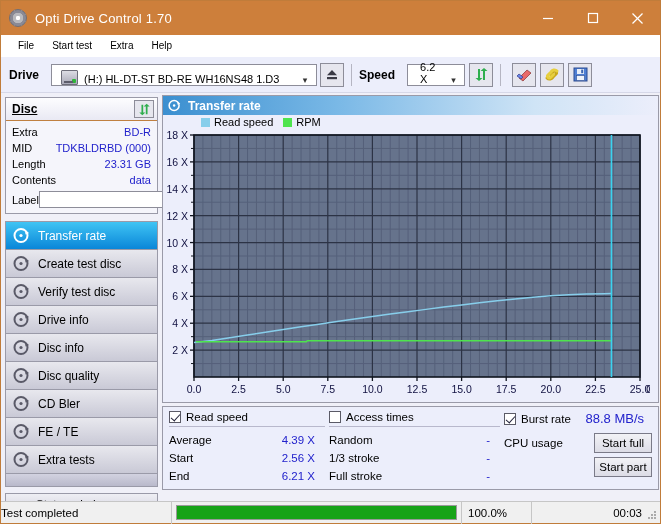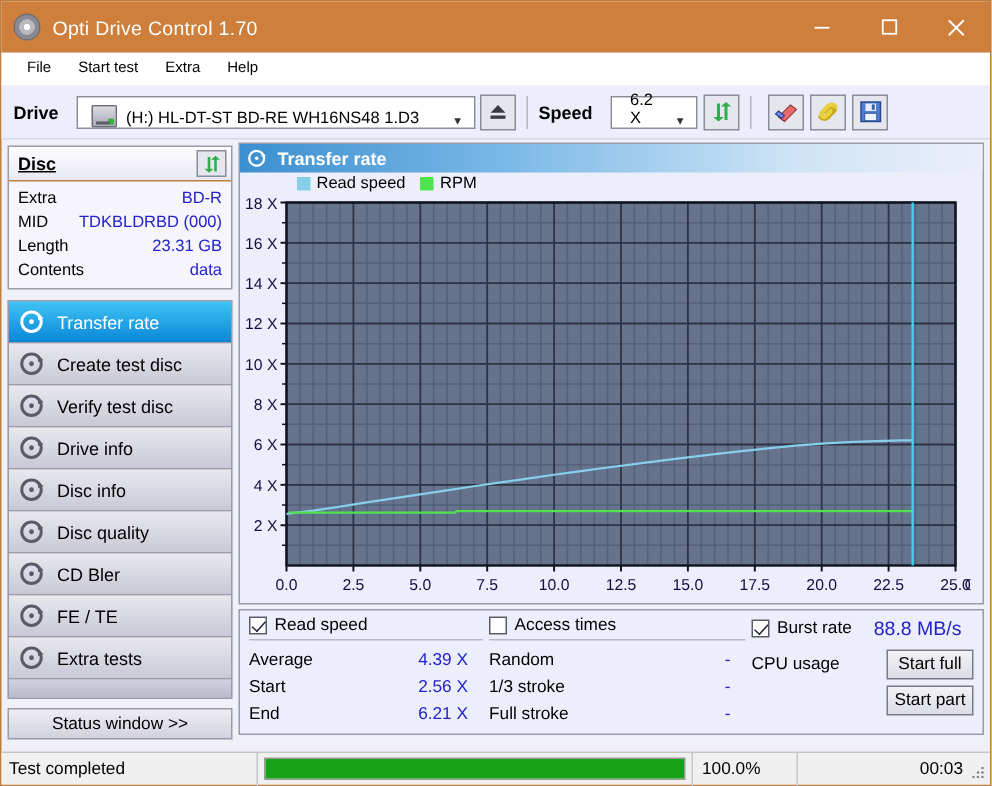--- a/index.html
+++ b/index.html
@@ -186,21 +186,21 @@
     border:1px solid #7a7a88; display:flex; align-items:center; justify-content:center;
     font-size:11.5px; margin-bottom:4px;
   }
 
   
   .statusbar {
     position:absolute; left:0; bottom:0; width:100%; height:22px;
     background:#f0f0f0; border-top:1px solid #c6c6c6;
     display:flex; align-items:center; font-size:11.5px;
   }
-  .sb-text { width:170px; padding-left:5px; }
+  .sb-text { width:170px; }
   .sb-cell { border-left:1px solid #c6c6c6; height:22px; display:flex; align-items:center; }
   .sb-prog { width:290px; padding:0 4px; }
   .prog-outer { flex:1; height:15px; border:1px solid #9a9a9a; background:#fff; }
   .prog-inner { height:100%; background:#17a317; }
   .sb-pct { width:70px; justify-content:flex-start; padding-left:6px; }
   .sb-time { flex:1; justify-content:flex-end; padding-right:18px;text-align:right; }
   .grip { position:absolute; right:3px; bottom:3px; width:10px; height:10px; }
 </style>
 </head>
 <body>
@@ -317,20 +317,31 @@
             <span class="k">MID</span>
             <span class="v">TDKBLDRBD (000)</span>
           </div>
           <div class="drow">
             <span class="k">Length</span>
             <span class="v">23.31 GB</span>
           </div>
           <div class="drow">
             <span class="k">Contents</span>
             <span class="v">data</span>
+          </div>
+          <div class="label-row">
+            <span class="k">Label</span>
+            <input class="label-input" type="text" value="" placeholder="" style="">
+            <div class="cd-btn">
+              <svg width="15" height="15" viewBox="0 0 15 15">
+                <circle cx="7.5" cy="7.5" r="6.5" fill="#e2e27a" stroke="#8a8a3a" stroke-width=".8"></circle>
+                <circle cx="7.5" cy="7.5" r="3" fill="#f4f4c8" stroke="#8a8a3a" stroke-width=".6"></circle>
+                <circle cx="7.5" cy="7.5" r="1.1" fill="#b8b85a"></circle>
+              </svg>
+            </div>
           </div>
         </div>
       </div>
 
       <div class="nav">
         <div class="nav-item active">
           <span class="nav-ico">
             <svg width="17" height="17" viewBox="0 0 17 17">
               <circle cx="8" cy="8.5" r="6.5" fill="none" stroke="#ffffff" stroke-width="2"></circle>
               <circle cx="8" cy="8.5" r="1.6" fill="#ffffff"></circle>

